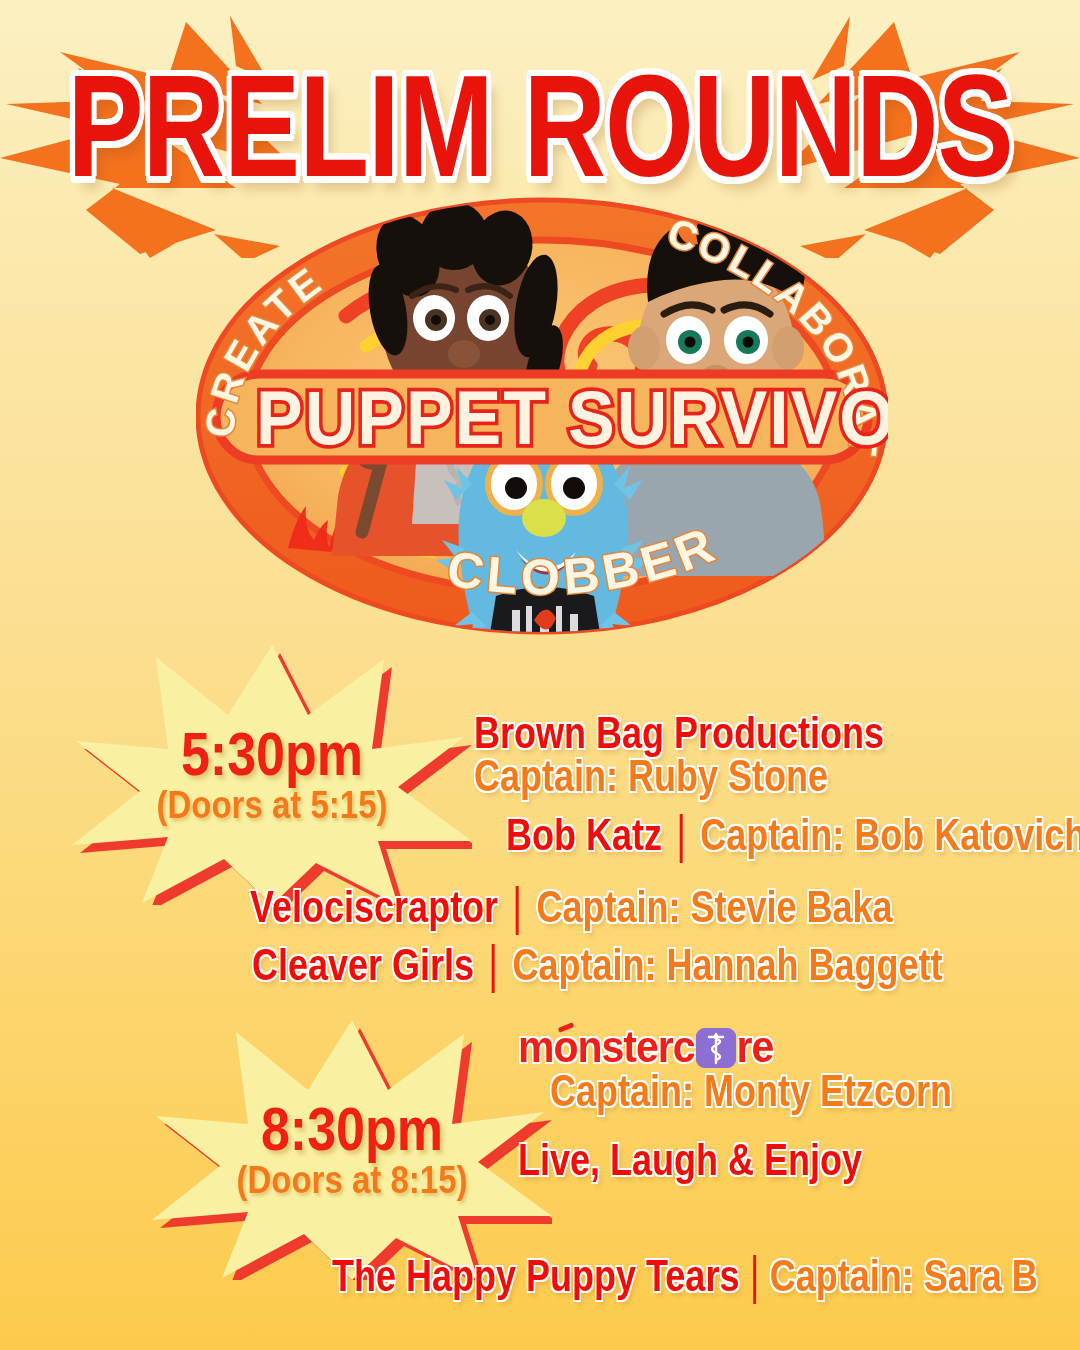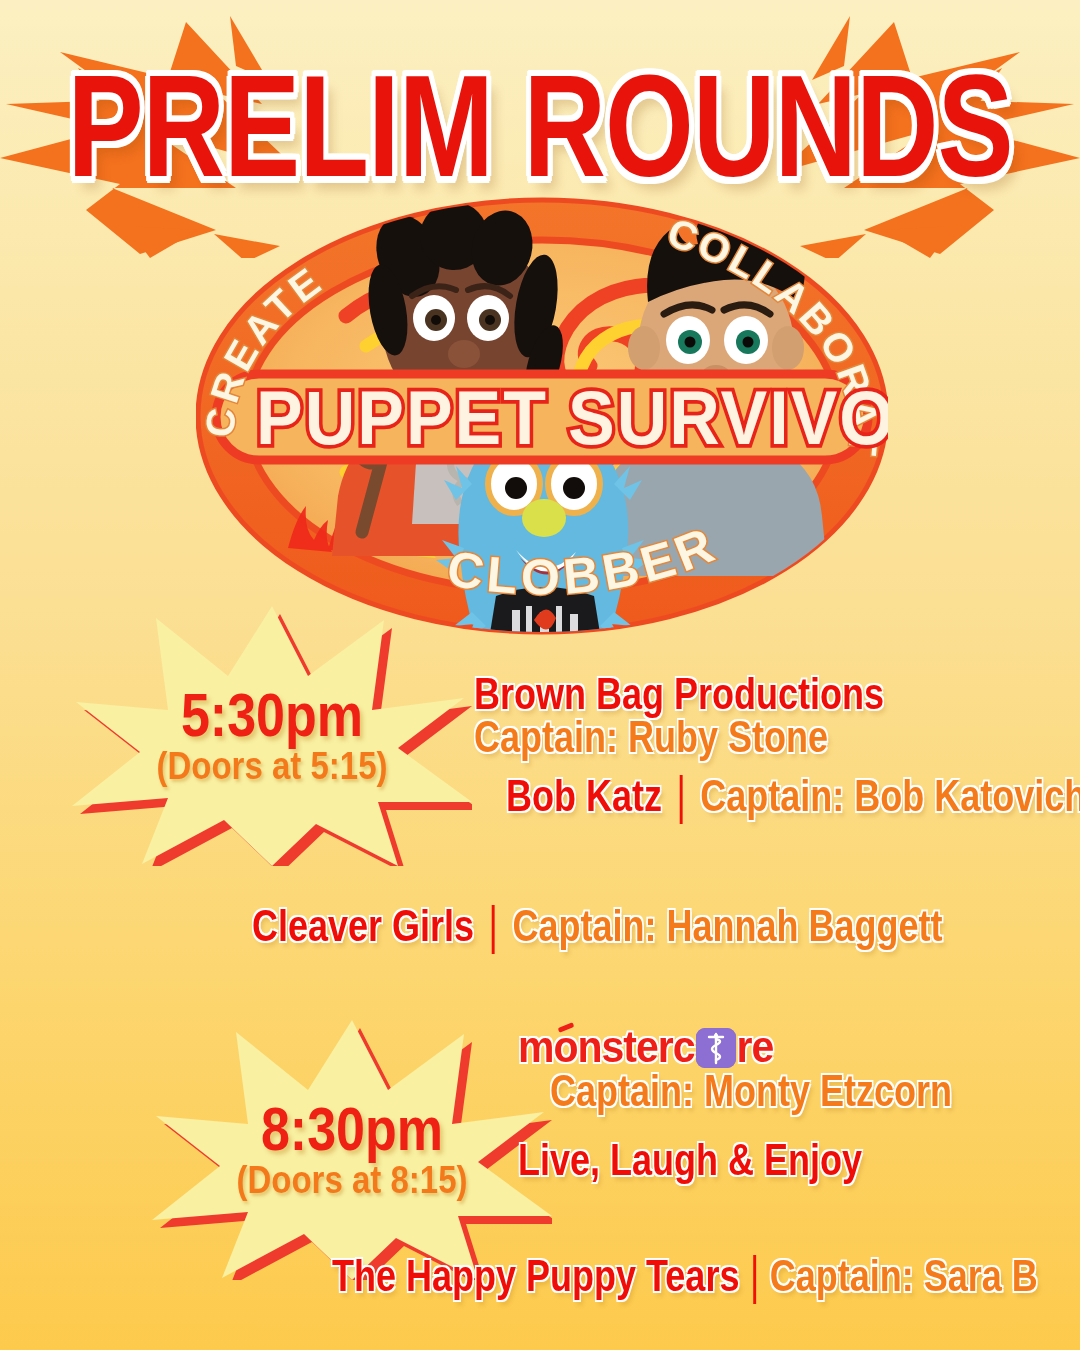--- a/index.html
+++ b/index.html
@@ -275,21 +275,21 @@
       </text>
       <text font-family="Liberation Sans, sans-serif" font-size="50" font-weight="bold" fill="#fdf6e3" stroke="#e4873a" stroke-width="3" paint-order="stroke" letter-spacing="5">
         <textPath href="#arcClob" startOffset="26%">CLOBBER</textPath>
       </text>
 
       <text x="60" y="248" font-family="Liberation Sans, sans-serif" font-size="70" font-weight="bold" fill="#fdf3e0" stroke="#e8231a" stroke-width="7" paint-order="stroke" letter-spacing="2" transform="scale(1,1.08) translate(0,-18)">PUPPET</text>
       <text x="372" y="248" font-family="Liberation Sans, sans-serif" font-size="70" font-weight="bold" fill="#fdf3e0" stroke="#e8231a" stroke-width="7" paint-order="stroke" letter-spacing="2" transform="scale(1,1.08) translate(0,-18)">SURVIVOR</text>
     </svg>
   </div>
 
-  <div class="block" style="left:0;top:588px;width:1080px;height:400px;">
+  <div class="block" style="left:0;top:627px;width:1080px;height:400px;">
 
     <div class="burst-wrap" style="left:72px;top:18px;width:400px;height:260px;">
       <svg width="400" height="260" viewBox="0 0 400 260">
         <g transform="translate(8,8)">
           <polygon fill="#ef3b2e" points="200,0 236,70 312,14 300,104 392,92 326,142 400,196 306,196 326,260 244,218 200,260 152,214 70,258 96,192 0,200 68,146 4,96 96,104 84,12 156,70"></polygon>
         </g>
         <polygon fill="#f9f0a2" points="200,0 236,70 312,14 300,104 392,92 326,142 400,196 306,196 326,260 244,218 200,260 152,214 70,258 96,192 0,200 68,146 4,96 96,104 84,12 156,70"></polygon>
       </svg>
       <div class="burst-labels">
         <div class="time">5:30pm</div>
@@ -307,20 +307,27 @@
     </div>
 
     <div class="lines" style="left:474px;top:190px;width:600px;padding-left:32px;">
       <div class="line">
         <span class="team" style="font-size:36px;">Bob Katz</span>
         <span class="sep" style="font-size:36px;">|</span>
         <span class="cap" style="font-size:36px;">Captain: Bob Katovich</span>
       </div>
     </div>
 
+    <div class="lines" style="left:250px;top:262px;width:830px;">
+      <div class="line">
+        <span class="team" style="font-size:36px;">Velociscraptor</span>
+        <span class="sep" style="font-size:36px;">|</span>
+        <span class="cap" style="font-size:36px;">Captain: Stevie Baka</span>
+      </div>
+    </div>
 
     <div class="lines" style="left:252px;top:320px;width:830px;">
       <div class="line">
         <span class="team" style="font-size:36px;">Cleaver Girls</span>
         <span class="sep" style="font-size:36px;">|</span>
         <span class="cap" style="font-size:36px;">Captain: Hannah Baggett</span>
       </div>
     </div>
   </div>
 

